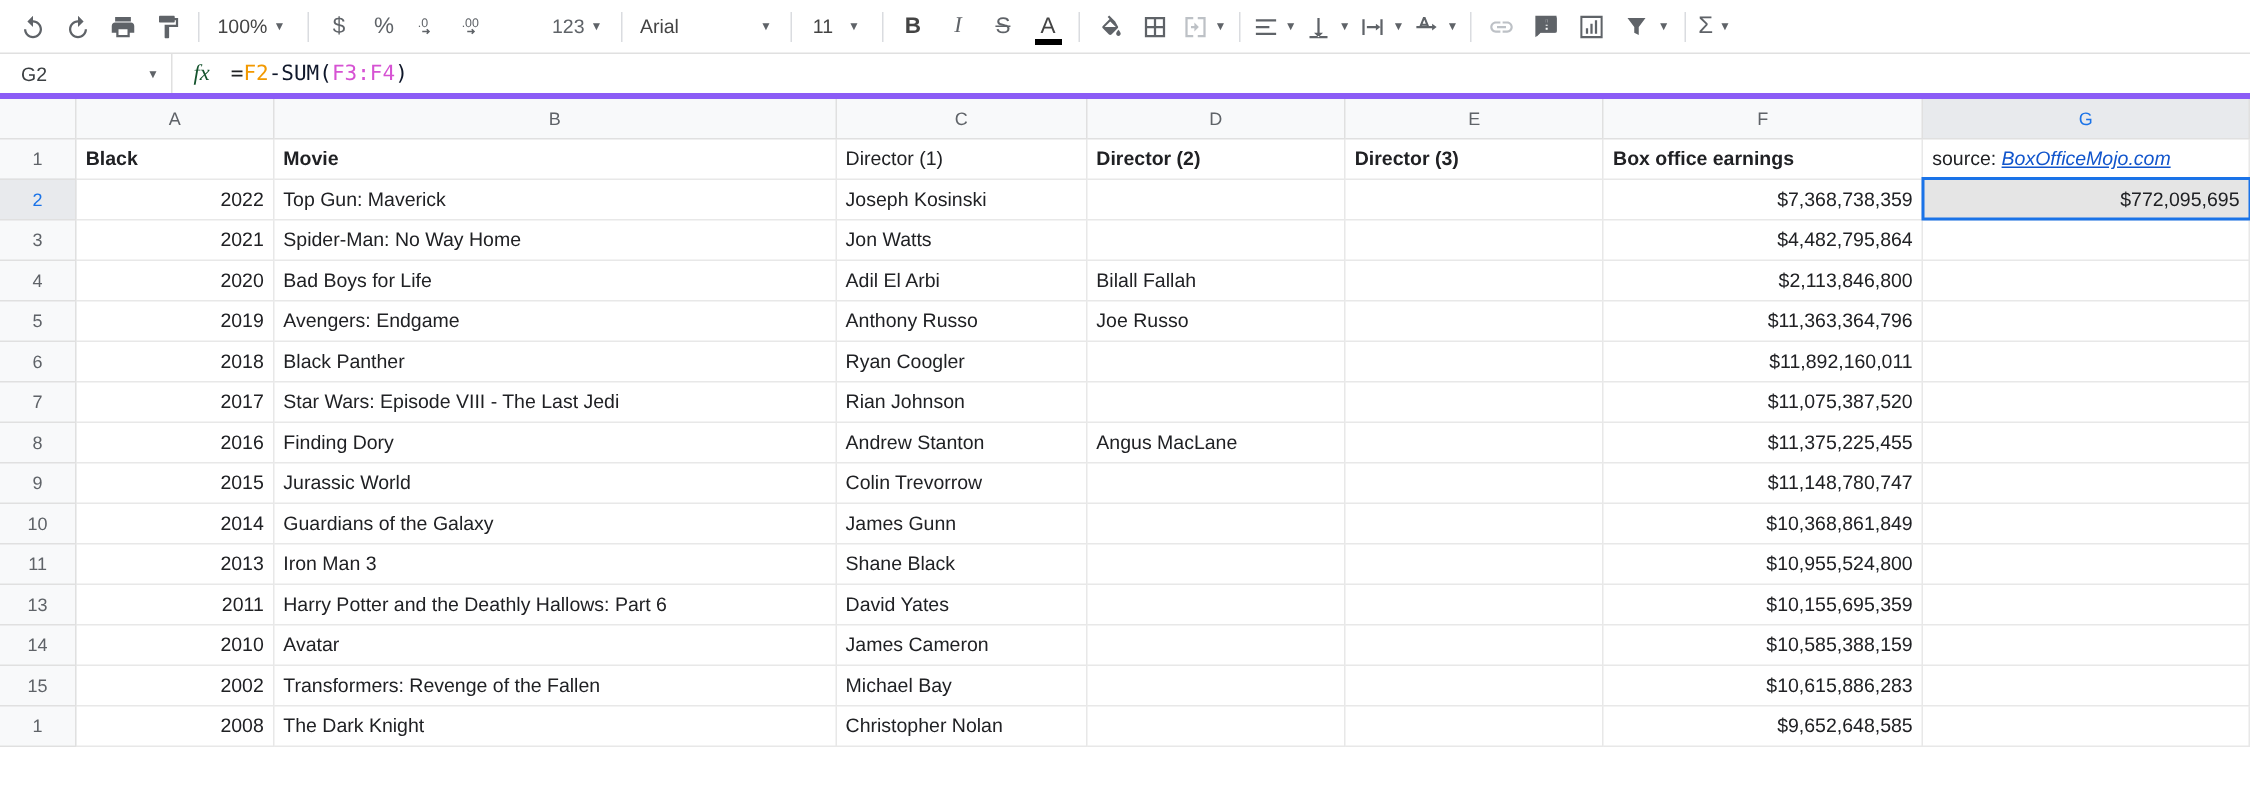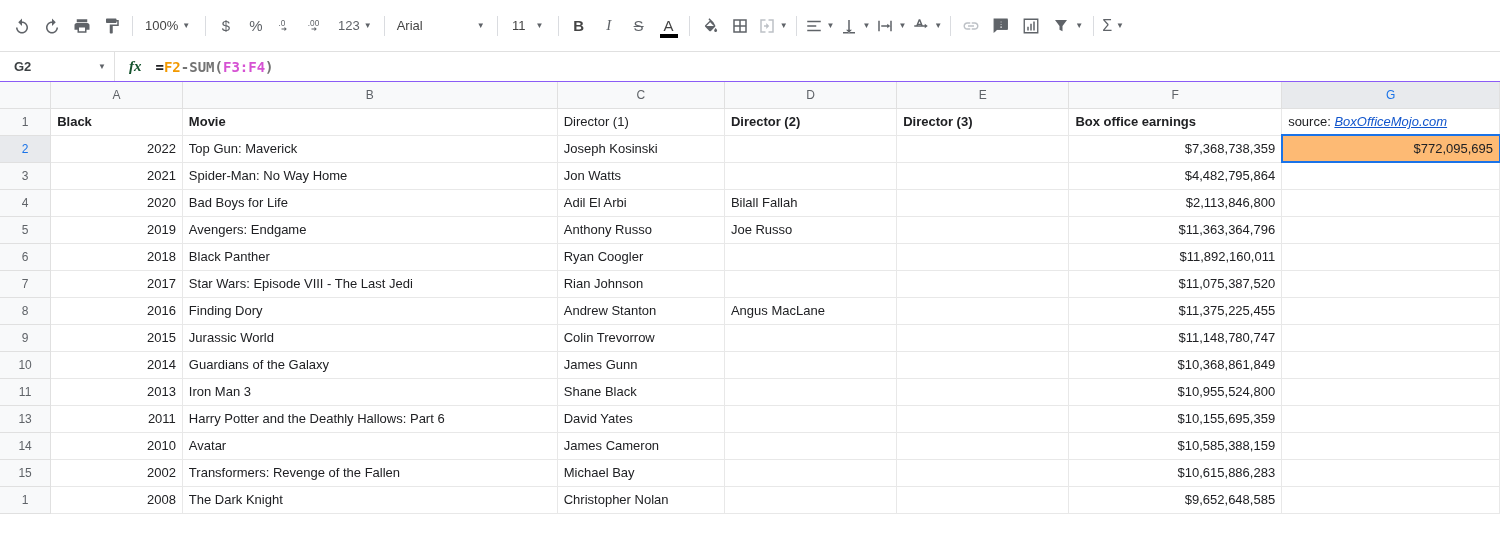--- a/index.html
+++ b/index.html
@@ -7,21 +7,21 @@
       font-family: Arial, sans-serif;
       font-size: 13px;
       color: #202124;
       background: #fff;
       overflow: hidden;
     }
     
     .toolbar {
       display: flex;
       align-items: center;
-      height: 52px;
+      height: 36px;
       padding: 0 8px;
       border-bottom: 1px solid #e0e0e0;
       gap: 2px;
     }
     .tb-btn {
       display: flex;
       align-items: center;
       justify-content: center;
       width: 28px;
       height: 28px;
@@ -63,22 +63,21 @@
       height: 4px;
       background: #000;
     }
     svg { display: block; }
 
     
     .formula-bar {
       display: flex;
       align-items: center;
       height: 30px;
-      border-bottom: 1px solid #8b5cf6;
-      font-weight: bold;
+      border-bottom: 4px solid #8b5cf6;
     }
     .name-box {
       display: flex;
       align-items: center;
       justify-content: space-between;
       width: 115px;
       height: 100%;
       padding: 0 8px 0 14px;
       border-right: 1px solid #e0e0e0;
       font-size: 13px;
@@ -93,21 +92,21 @@
       font-family: 'Times New Roman', serif;
     }
     .formula-input {
       flex: 1;
       font-family: 'Consolas', monospace;
       font-size: 14px;
       color: #202124;
     }
     .tok-eq { color: #202124; }
     .tok-f2 { color: #f29900; }
-    .tok-fn { color: #737373; }
+    .tok-fn { color: #0f172a; }
     .tok-range { color: #d652d3; }
 
     
     .grid {
       position: relative;
       overflow: hidden;
     }
     .grid table {
       border-collapse: collapse;
       table-layout: fixed;
@@ -154,21 +153,21 @@
       overflow: visible;
       vertical-align: middle;
     }
     td.cell.num { text-align: right; }
     td.cell.bold { font-weight: bold; }
     td.cell.active {
       outline: 2px solid #1a73e8;
       outline-offset: -1px;
       position: relative;
       z-index: 2;
-      background: #fdba74;
+      background: #e5e5e5;
       margin-left: 19px;
     }
     .link {
       color: #1155cc;
       text-decoration: underline;
       font-style: italic;
       margin-top: 24px;
     }
     .src-label { font-size: 13px; }
   </style>
@@ -214,21 +213,21 @@
         <path d="M6 16 l6 0 m-2 -2 l2 2 l-2 2" stroke="#5f6368" stroke-width="1.4" fill="none"></path>
       </svg>
   </div>
   <div class="tb-btn">
     <svg width="20" height="18" viewBox="0 0 24 24">
         <text x="1" y="12" font-size="11" fill="#5f6368">.00</text>
         <path d="M6 16 l6 0 m-2 -2 l2 2 l-2 2" stroke="#5f6368" stroke-width="1.4" fill="none"></path>
       </svg>
   </div>
   <div class="tb-dropdown">
-    <span style="color:#5f6368;">123</span>
+    <span style="color:#5f6368;margin-left:30px;">123</span>
     <span class="caret">▼</span>
   </div>
   <div class="tb-sep"></div>
   <div class="tb-dropdown font-dd">
     <span>Arial</span>
     <span class="caret">▼</span>
   </div>
   <div class="tb-sep"></div>
   <div class="tb-dropdown size-dd">
     <span>11</span>

